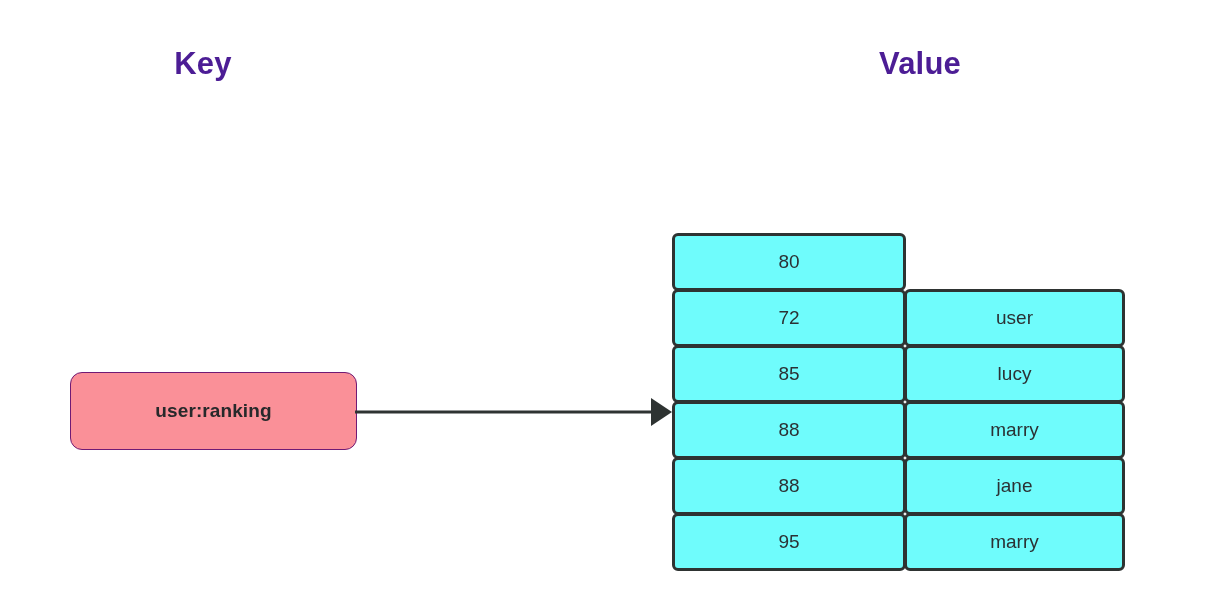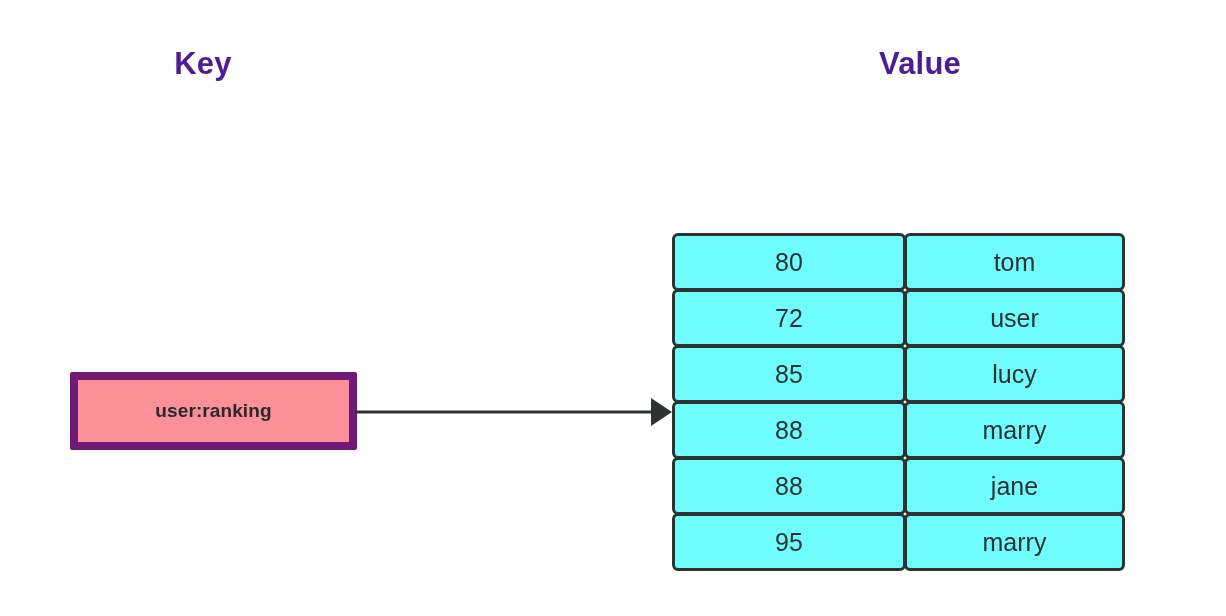--- a/index.html
+++ b/index.html
@@ -31,22 +31,22 @@
 
   
   .key-box {
     position: absolute;
     left: 70px;
     top: 372px;
     width: 287px;
     height: 78px;
     box-sizing: border-box;
     background: #fa9098;
-    border: 8px solid #701a75;
-    border-radius: 2px;
+    border: 1px solid #701a75;
+    border-radius: 12px;
     display: flex;
     align-items: center;
     justify-content: center;
   }
   .key-box-label {
     font-size: 19px;
     font-weight: bold;
     color: #27292b;
     letter-spacing: 0.1px;
   }
@@ -77,21 +77,21 @@
 
   .cell {
     box-sizing: border-box;
     height: 58px;
     background: #6ffcfc;
     border: 3px solid #2e3332;
     border-radius: 6px;
     display: flex;
     align-items: center;
     justify-content: center;
-    font-size: 25px;
+    font-size: 19px;
     color: #2b3134;
   }
   .cell-score { width: 234px; margin-right: -2px; }
   .cell-name  { width: 221px; }
 </style>
 </head>
 <body>
 
 <div class="heading" id="heading-key">Key</div>
 
@@ -103,21 +103,20 @@
 
 <svg class="connector" viewBox="0 0 325 54">
   <line x1="0" y1="26" x2="300" y2="26" stroke="#2e3332" stroke-width="3"></line>
   <polygon points="296,12 317,26 296,40" fill="#2e3332"></polygon>
 </svg>
 
 <div class="value-table">
 
   <div class="value-row">
     <div class="cell cell-score">80</div>
-    <div class="cell cell-name">tom</div>
   </div>
 
   <div class="value-row">
     <div class="cell cell-score">72</div>
     <div class="cell cell-name">user</div>
   </div>
 
   <div class="value-row">
     <div class="cell cell-score">85</div>
     <div class="cell cell-name">lucy</div>

